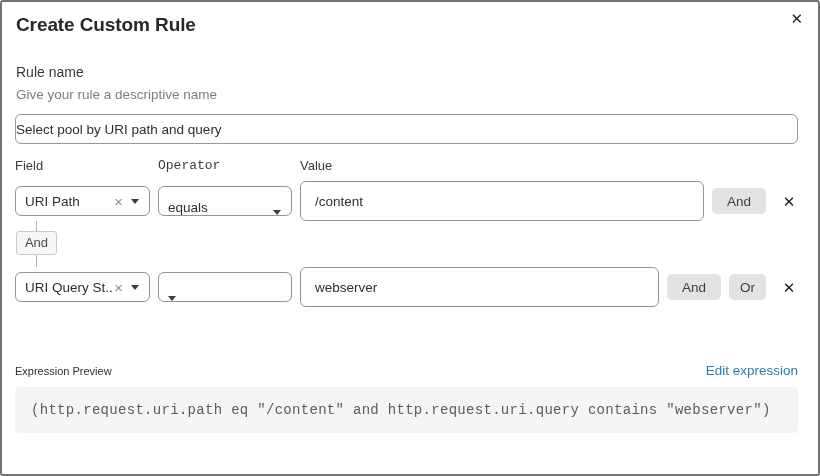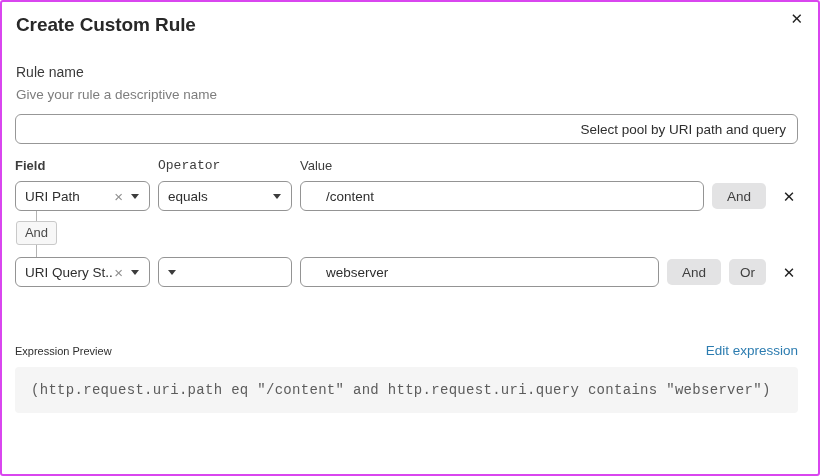--- a/index.html
+++ b/index.html
@@ -7,21 +7,21 @@
     font-family: "Liberation Sans", "DejaVu Sans", sans-serif;
     color: #313131;
     -webkit-font-smoothing: antialiased;
   }
   .dialog {
     position: relative;
     width: 820px;
     height: 476px;
     box-sizing: border-box;
     background: #fff;
-    border: 2px solid #d946ef;
+    border: 2px solid #737373;
     border-radius: 3px;
     padding: 10px 20px 0 13px;
     overflow: hidden;
   }
   .dialog-title {
     margin: 2px 0 0 1px;
     font-size: 19px;
     font-weight: 700;
     color: #282828;
     letter-spacing: -0.1px;
@@ -41,65 +41,64 @@
   .rule-label { margin-top: 28px; font-size: 14px; color: #3a3a3a; margin-left: 1px; }
   .rule-helper { margin-top: 7px; font-size: 13.5px; color: #7d7d7d; margin-left: 1px; }
   .text-input {
     display: block;
     box-sizing: border-box;
     width: 100%;
     height: 30px;
     margin-top: 12px;
     border: 1px solid #979797;
     border-radius: 6px;
-    padding: 0 11px;
+    padding: 0 0;
     font-family: inherit;
     font-size: 13.5px;
     color: #2e2e2e;
     outline: none;
-    text-align: right;
   }
   
   .match-heading { margin-top: 46px; font-size: 14.5px; font-weight: 700; color: #2b2b2b; }
   .col-labels { display: flex; gap: 8px; margin-top: 14px; font-size: 13px; color: #3d3d3d; }
-  .col-labels .c1 { width: 135px; font-weight: bold; }
+  .col-labels .c1 { width: 135px; }
   .col-labels .c2 { width: 134px; font-family: Liberation Mono, monospace; }
   .col-labels .c3 { flex: 1; }
   .cond-row { display: flex; align-items: center; gap: 8px; margin-top: 8px; }
   .select {
     box-sizing: border-box;
     height: 30px;
     background: #fff;
     border: 1px solid #949494;
     border-radius: 6px;
     display: flex;
     align-items: center;
     padding: 0 10px 0 9px;
     font-size: 13.5px;
     color: #2e2e2e;
     cursor: pointer;
   }
   .select.field { width: 135px; }
-  .select.op { width: 134px; }
+  .select.op { width: 134px; align-items: flex-end; }
   .select .sel-label { flex: 1; white-space: nowrap; overflow: hidden; }
   .select .clear-x { color: #8f8f8f; font-size: 15px; line-height: 1; margin-right: 8px; cursor: pointer; }
   .caret {
     width: 0; height: 0;
     border-left: 4.5px solid transparent;
     border-right: 4.5px solid transparent;
     border-top: 5.5px solid #3c3c3c;
     flex: none;
   }
   .value-input {
     flex: 1;
     box-sizing: border-box;
-    height: 30px;
+    height: 40px;
     border: 1px solid #949494;
     border-radius: 6px;
-    padding: 0 25px;
+    padding: 0 14px;
     font-family: inherit;
     font-size: 13.5px;
     color: #2e2e2e;
     outline: none;
     min-width: 0;
   }
   .conn-btn {
     flex: none;
     height: 26px;
     padding: 0 15px;

